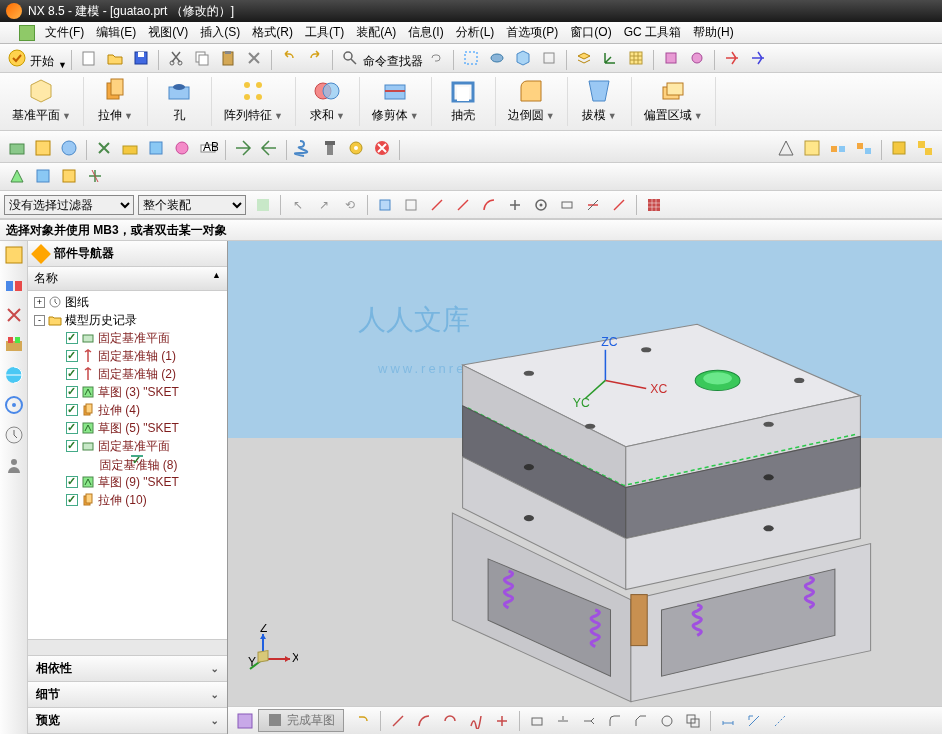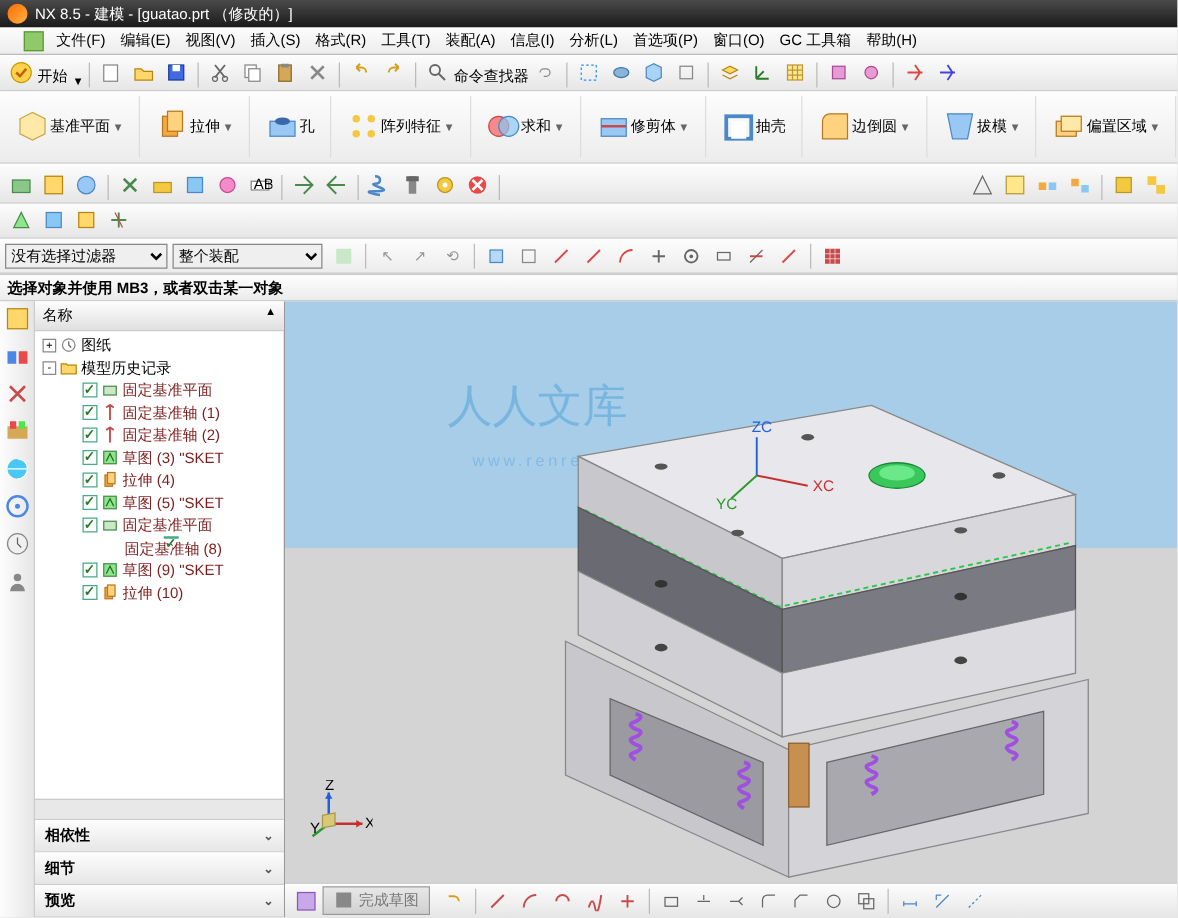--- a/index.html
+++ b/index.html
@@ -6,21 +6,21 @@
 body{background:#e8e8e8;width:942px;height:734px;overflow:hidden;display:flex;flex-direction:column}
 .titlebar{background:linear-gradient(#4a4a4a,#1a1a1a);height:22px;display:flex;align-items:center;padding:0 6px;color:#fff}
 .titlebar .logo{width:16px;height:16px;background:linear-gradient(135deg,#ff6b00,#ffb347);border-radius:50%;margin-right:6px}
 .menubar{background:linear-gradient(#fdfdfd,#ececec);height:22px;display:flex;align-items:center;padding:0 19px;border-bottom:1px solid #bbb}
 .menubar .mitem{padding:2px 6px;cursor:default}
 .menubar .micon{width:16px;height:16px;background:#8fc968;border:1px solid #5a9a3a;margin-right:4px}
 .toolbar{background:linear-gradient(#fdfdfd,#e6e6e6);display:flex;align-items:flex-end;padding:2px 4px;border-bottom:1px solid #ccc;flex-wrap:nowrap;overflow:hidden}
 .tb-btn{width:24px;height:24px;display:flex;align-items:center;justify-content:center;margin:0 1px;border:1px solid transparent}
 .tb-sep{width:1px;height:20px;background:#bbb;margin:0 4px}
 .ribbon{background:linear-gradient(#fdfdfd,#ececec);display:flex;padding:4px 0;border-bottom:1px solid #ccc;height:58px}
-.rib-item{display:flex;align-items:center;padding:0 12px;min-width:64px;border-right:1px solid #ddd}
+.rib-item{display:flex;flex-direction:column;align-items:center;padding:0 12px;min-width:64px;border-right:1px solid #ddd}
 .rib-icon{width:28px;height:28px;margin-bottom:2px}
 .rib-item .drop{font-size:9px;color:#666;margin-left:2px}
 .rib-label{display:flex;align-items:center}
 .statusbar{background:linear-gradient(#fdfdfd,#ececec);height:22px;display:flex;align-items:center;padding:0 6px;border-top:1px solid #ccc;border-bottom:1px solid #ccc;font-weight:bold}
 .selbar{background:linear-gradient(#fdfdfd,#ececec);height:28px;display:flex;align-items:center;padding:0 4px;border-bottom:1px solid #ccc}
 .selbar select{height:20px;font-size:12px;border:1px solid #888;margin-right:4px}
 .main{flex:1;display:flex;overflow:hidden}
 .vtabs{width:28px;background:linear-gradient(to right,#fdfdfd,#e6e6e6);border-right:1px solid #ccc;display:flex;flex-direction:column;align-items:center;padding-top:4px;gap:10px}
 .vtab{width:20px;height:20px}
 .nav{width:200px;background:#fff;border-right:1px solid #999;display:flex;flex-direction:column}
@@ -35,21 +35,21 @@
 .tnode.dim{color:#7f1d1d}
 .tic{width:14px;height:14px;margin-right:3px}
 .scrollh{height:16px;background:#e8e8e8;border-top:1px solid #ccc}
 .panels{border-top:1px solid #ccc}
 .panel{background:linear-gradient(#fdfdfd,#e6e6e6);padding:4px 8px;border-bottom:1px solid #ccc;display:flex;justify-content:space-between;align-items:center;font-weight:bold}
 .chev{font-size:10px;color:#555}
 .view{flex:1;background:linear-gradient(#a7cde8 0%,#a7cde8 40%,#d4d4d4 40%,#d4d4d4 100%);position:relative;overflow:hidden}
 .triad{position:absolute;bottom:60px;left:20px;width:50px;height:50px}
 .btm-tool{position:absolute;bottom:0;left:0;right:0;height:28px;background:linear-gradient(#fdfdfd,#e6e6e6);border-top:1px solid #ccc;display:flex;align-items:center;padding:0 4px}
 .finish-btn{background:linear-gradient(#e8e8e8,#d0d0d0);border:1px solid #999;padding:2px 8px;display:flex;align-items:flex-start;color:#777;margin-right:6px}
-.watermark{position:absolute;top:60px;left:130px;color:#4a9ed8;font-size:36px;opacity:0.5;font-family:Liberation Sans, sans-serif;pointer-events:none}
+.watermark{position:absolute;top:60px;left:130px;color:#4a9ed8;font-size:28px;opacity:0.5;font-family:Liberation Sans, sans-serif;pointer-events:none}
 .watermark2{position:absolute;top:120px;left:150px;color:#4a9ed8;font-size:13px;opacity:0.4;letter-spacing:3px;pointer-events:none}
 </style>
 </head>
 <body>
 
 <div class="titlebar">
   <span class="logo"></span>
   <span>NX 8.5 - 建模 - [guatao.prt （修改的）]</span>
 </div>
 
@@ -443,21 +443,21 @@
   <span class="tb-btn">
       <svg width="18" height="18">
         <path d="M3 9h12M9 3v12" stroke="#4a8a4a" stroke-width="1.5"></path>
         <path d="M6 3l6 12" stroke="#c84a4a"></path>
       </svg>
     </span>
 </div>
 
 <div class="selbar">
   <select style="width:130px"><option>没有选择过滤器</option></select>
-  <select style="width:120px"><option>整个装配</option></select>
+  <select style="width:108px"><option>整个装配</option></select>
   <span class="tb-btn">
       <svg width="16" height="16">
         <rect x="2" y="2" width="12" height="12" fill="#c8e8c8"></rect>
       </svg>
     </span>
   <span class="tb-sep"></span>
   <span class="tb-btn" style="opacity:0.4">↖</span>
   <span class="tb-btn" style="opacity:0.4">↗</span>
   <span class="tb-btn" style="opacity:0.4">⟲</span>
   <span class="tb-sep"></span>
@@ -556,20 +556,24 @@
         <circle cx="10" cy="10" r="8" fill="#f0f0f0" stroke="#888"></circle>
         <path d="M10 5v5l3 3" stroke="#666" fill="none"></path>
       </svg>
     <svg class="vtab">
         <circle cx="10" cy="7" r="3" fill="#888"></circle>
         <path d="M4 18a6 6 0 0112 0" fill="#888"></path>
       </svg>
   </div>
 
   <div class="nav">
+    <div class="nav-hdr">
+      <span class="pin"></span>
+      <span>部件导航器</span>
+    </div>
     <div class="nav-cols">
       <span>名称</span>
       <span style="margin-left:auto;font-size:9px">▲</span>
     </div>
     <div class="tree" id="tree">
         <div class="tnode" style="padding-left: 4px;">
           <span class="exp">+</span>
           <svg class="tic" viewBox="0 0 14 14">
             <circle cx="7" cy="7" r="5" fill="#fff" stroke="#888"></circle>
             <path d="M7 4v3l2 2" stroke="#666" fill="none"></path>

